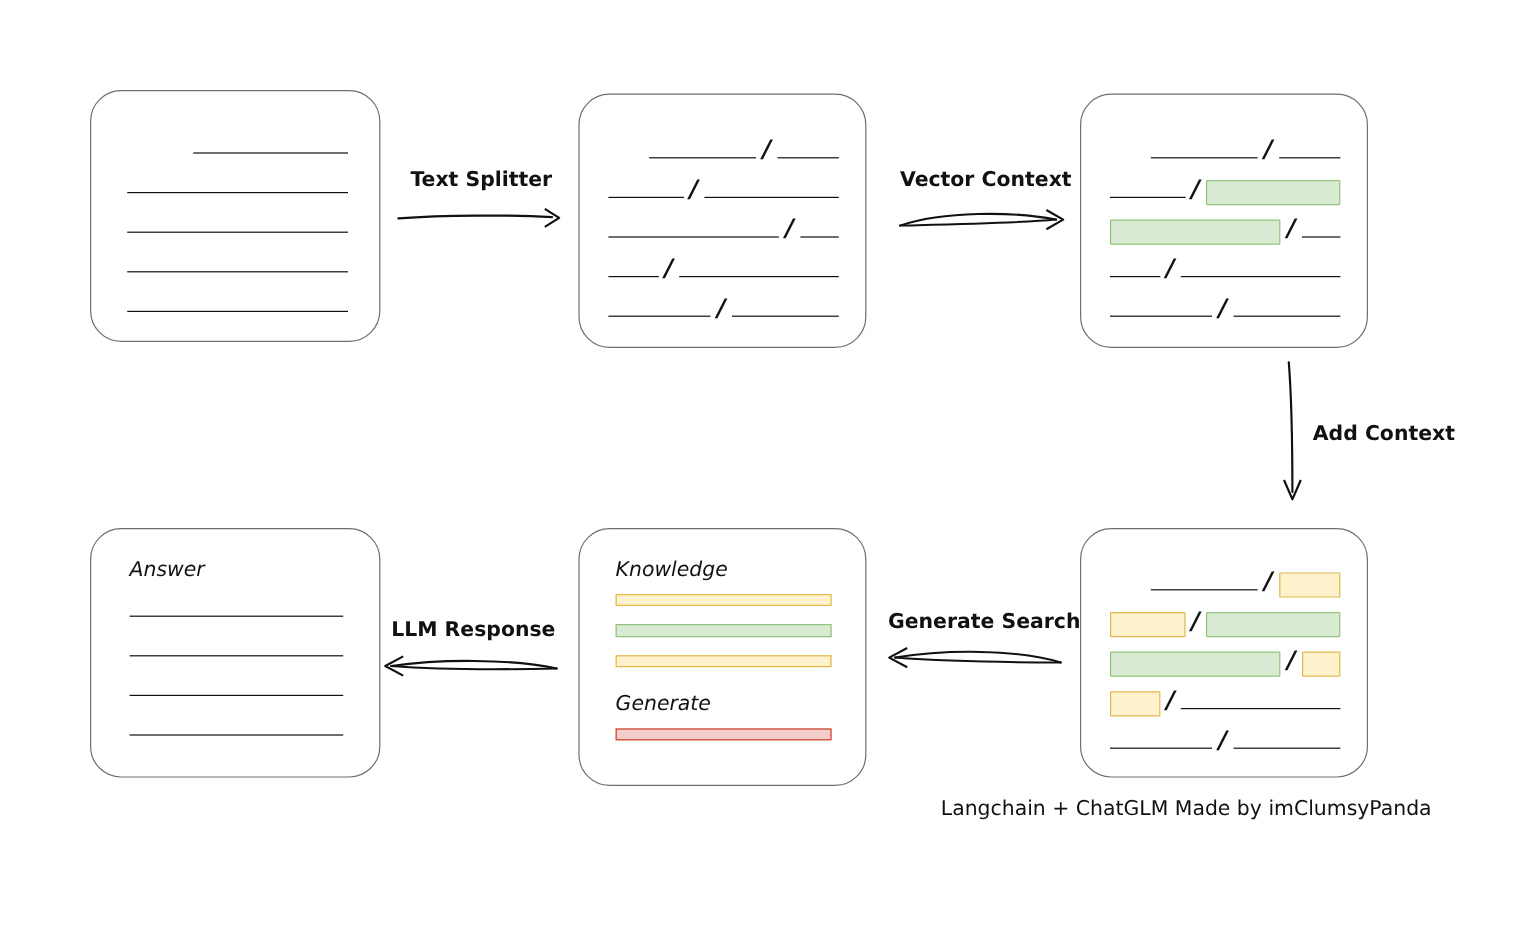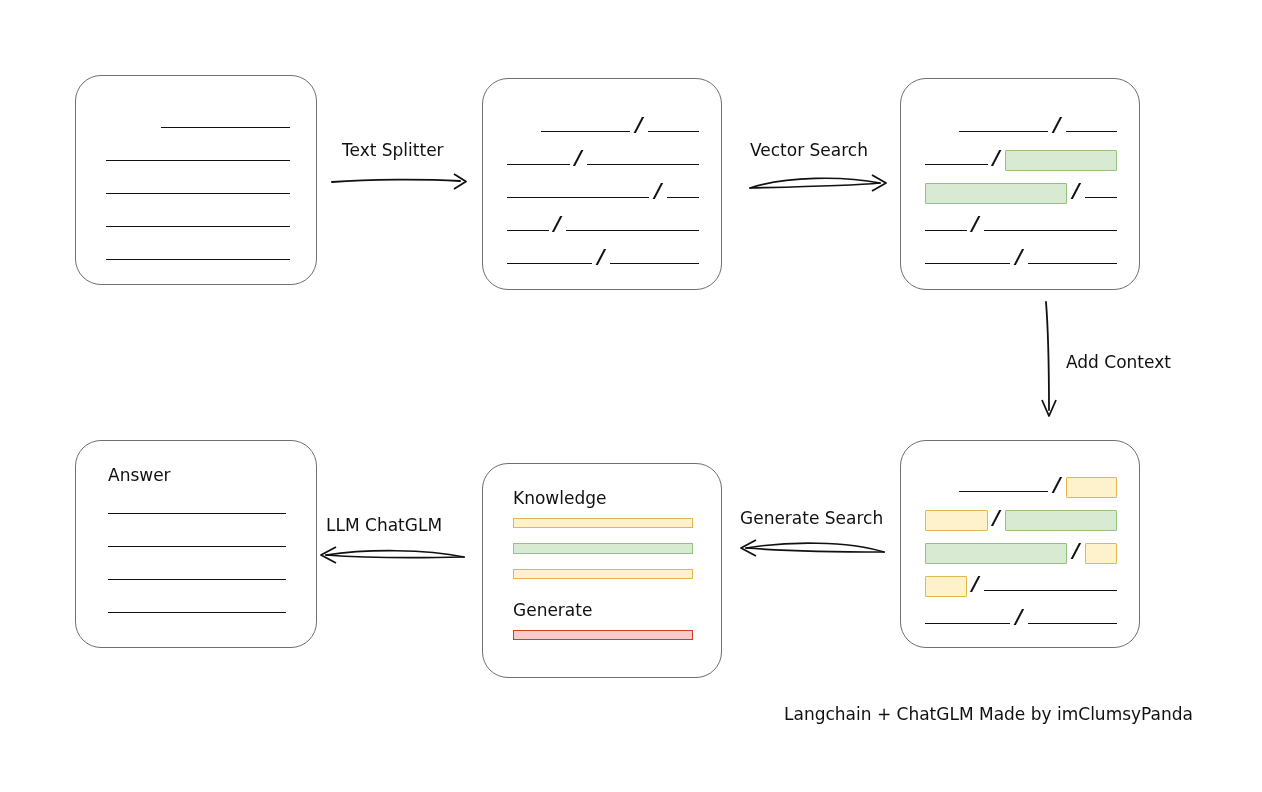--- a/index.html
+++ b/index.html
@@ -78,20 +78,21 @@
     margin-bottom: -2px;
   }
   .chip.green  { background: #d9ead3; border: 1.5px solid #93c47d; }
   .chip.yellow { background: #fdf2cc; border: 1.5px solid #e0b84c; }
 
   .box-title {
     font-family: "DejaVu Sans", sans-serif;
     font-size: 17px;
     color: #111111;
     margin-bottom: 10px;
+    font-style: italic;
   }
 
   
   .prompt-inner {
     padding: 24px 28px 22px 30px;
   }
   .bar {
     height: 20px;
     box-sizing: border-box;
     width: 100%;
@@ -103,21 +104,21 @@
 
   
   .answer-line {
     border-bottom: 1.9px solid #111111;
     width: 100%;
     margin-bottom: 32px;
     height: 1px;
   }
 
   
-  .arrow-group { position: absolute; }
+  .arrow-group { position: absolute; font-weight: bold; }
   .arrow-label {
     position: absolute;
     font-family: "DejaVu Sans", sans-serif;
     font-size: 17px;
     color: #111111;
     white-space: nowrap;
   }
   svg { display: block; overflow: visible; }
 
   .footer {
@@ -197,21 +198,21 @@
         <div class="seg" style="width:45%"></div>
         <div class="slash">/</div>
         <div class="seg" style="width:47%"></div>
       </div>
 
     </div>
   </div>
 </div>
 
 <div class="arrow-group" style="left:748px; top:140px; width:140px; height:55px;">
-  <div class="arrow-label" style="left:2px; top:0px;">Vector Search</div>
+  <div class="arrow-label" style="left:2px; top:0px;">Vector Context</div>
   <svg width="142" height="34" style="position:absolute; left:0; top:30px;">
     <path d="M2,18 C38,6 96,6 132,13" stroke="#111" stroke-width="1.7" fill="none" stroke-linecap="round"></path>
     <path d="M2,18 C44,17 100,16 132,13" stroke="#111" stroke-width="1.7" fill="none" stroke-linecap="round"></path>
     <path d="M124,5 L138,13 L124,21" stroke="#111" stroke-width="1.8" fill="none" stroke-linejoin="round"></path>
   </svg>
 </div>
 
 <div class="card" style="left:900px; top:78px; width:240px; height:212px;">
   <div class="card-inner" style="padding:20px 22px 18px 24px;">
     <div class="rows">
@@ -244,21 +245,21 @@
       <div class="row">
         <div class="seg" style="width:45%"></div>
         <div class="slash">/</div>
         <div class="seg" style="width:47%"></div>
       </div>
 
     </div>
   </div>
 </div>
 
-<div class="arrow-group" style="left:1036px; top:300px; width:170px; height:120px;">
+<div class="arrow-group" style="left:1064px; top:300px; width:170px; height:120px;">
   <svg width="40" height="120" style="position:absolute; left:0; top:0;">
     <path d="M10,2 C13,40 13,80 13,110" stroke="#111" stroke-width="1.8" fill="none" stroke-linecap="round"></path>
     <path d="M6,100 L13,116 L20,100" stroke="#111" stroke-width="1.8" fill="none" stroke-linejoin="round"></path>
   </svg>
   <div class="arrow-label" style="left:30px; top:52px;">Add Context</div>
 </div>
 
 <div class="card" style="left:900px; top:440px; width:240px; height:208px;">
   <div class="card-inner" style="padding:20px 22px 18px 24px;">
     <div class="rows">
@@ -300,51 +301,51 @@
 
 <div class="arrow-group" style="left:738px; top:508px; width:150px; height:55px;">
   <div class="arrow-label" style="left:2px; top:0px;">Generate Search</div>
   <svg width="148" height="34" style="position:absolute; left:0; top:28px;">
     <path d="M146,16 C110,5 50,5 8,12" stroke="#111" stroke-width="1.7" fill="none" stroke-linecap="round"></path>
     <path d="M146,16 C104,16 48,15 8,12" stroke="#111" stroke-width="1.7" fill="none" stroke-linecap="round"></path>
     <path d="M18,4 L3,12 L18,20" stroke="#111" stroke-width="1.8" fill="none" stroke-linejoin="round"></path>
   </svg>
 </div>
 
-<div class="card" style="left:482px; top:463px; width:240px; height:215px;">
+<div class="card" style="left:482px; top:440px; width:240px; height:215px;">
   <div class="card-inner prompt-inner">
 
     <div class="box-title">Knowledge</div>
 
     <div class="bar yellow"></div>
     <div class="bar green"></div>
     <div class="bar yellow"></div>
 
     <div class="box-title" style="margin-top:6px;">Generate</div>
 
     <div class="bar red"></div>
 
   </div>
 </div>
 
 <div class="arrow-group" style="left:318px; top:515px; width:150px; height:55px;">
-  <div class="arrow-label" style="left:8px; top:0px;">LLM ChatGLM</div>
+  <div class="arrow-label" style="left:8px; top:0px;">LLM Response</div>
   <svg width="148" height="34" style="position:absolute; left:0; top:28px;">
     <path d="M146,14 C108,6 48,6 8,12" stroke="#111" stroke-width="1.7" fill="none" stroke-linecap="round"></path>
     <path d="M146,14 C104,15 48,15 8,12" stroke="#111" stroke-width="1.7" fill="none" stroke-linecap="round"></path>
     <path d="M18,4 L3,12 L18,20" stroke="#111" stroke-width="1.8" fill="none" stroke-linejoin="round"></path>
   </svg>
 </div>
 
 <div class="card" style="left:75px; top:440px; width:242px; height:208px;">
   <div class="card-inner" style="padding:24px 30px 20px 32px;">
 
     <div class="box-title" style="margin-bottom:28px;">Answer</div>
 
     <div class="answer-line"></div>
     <div class="answer-line"></div>
     <div class="answer-line"></div>
     <div class="answer-line"></div>
 
   </div>
 </div>
 
-<div class="footer" style="left:784px; top:704px;">Langchain + ChatGLM Made by imClumsyPanda</div>
+<div class="footer" style="left:784px; top:664px;">Langchain + ChatGLM Made by imClumsyPanda</div>
 
 </body></html>

